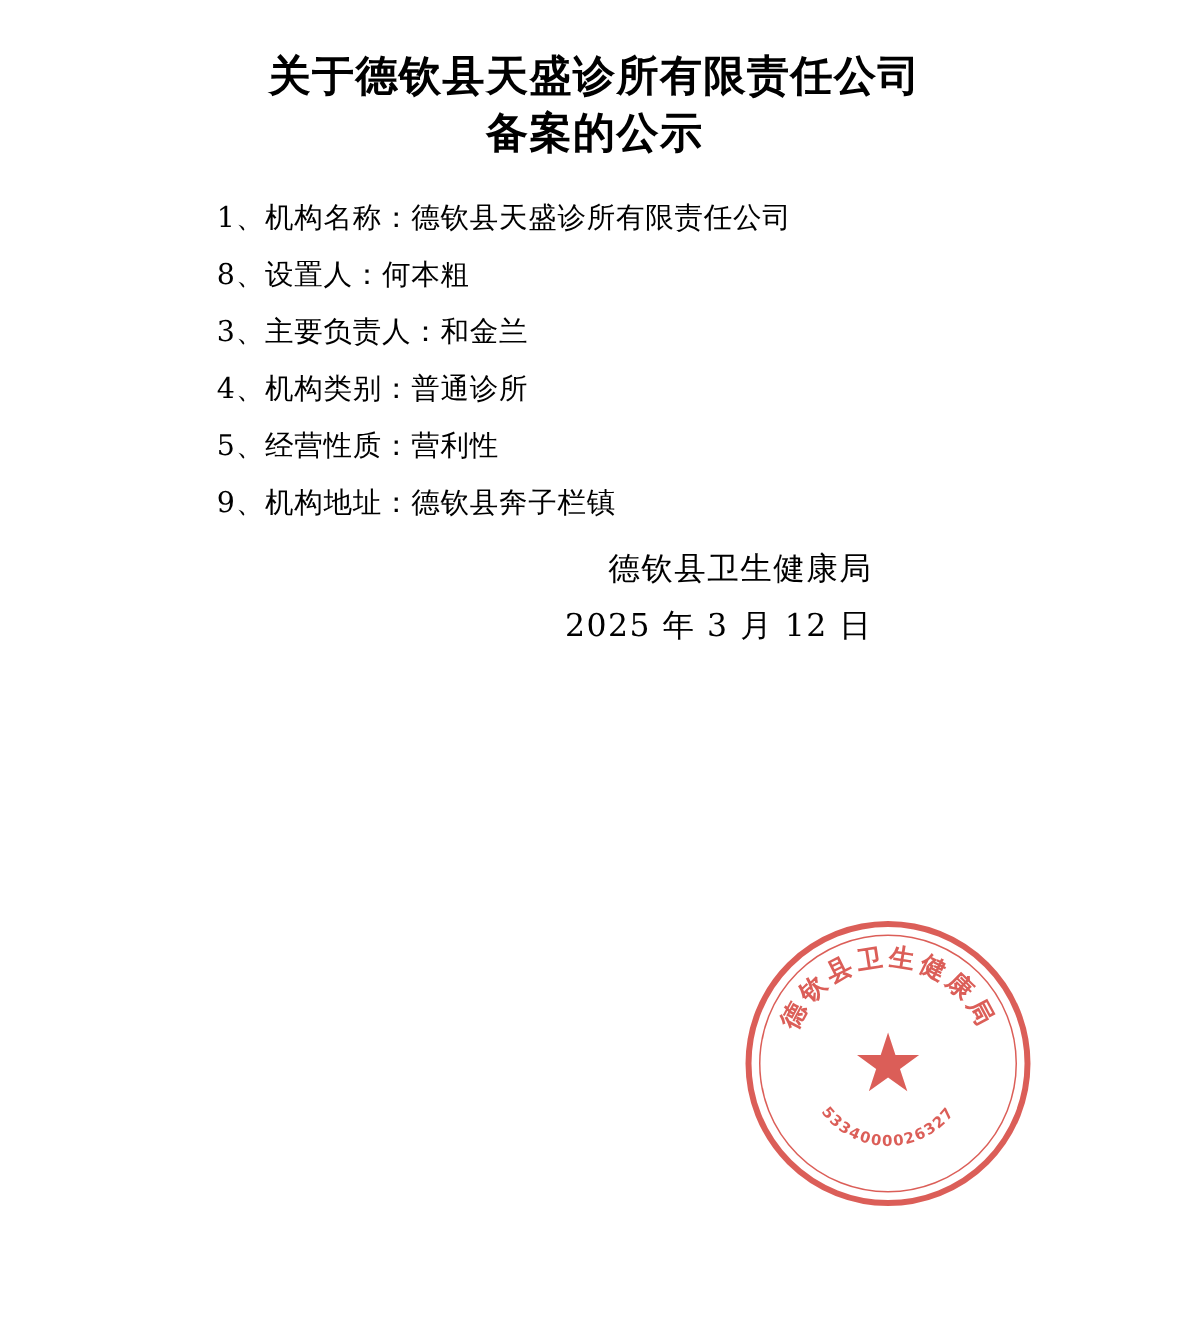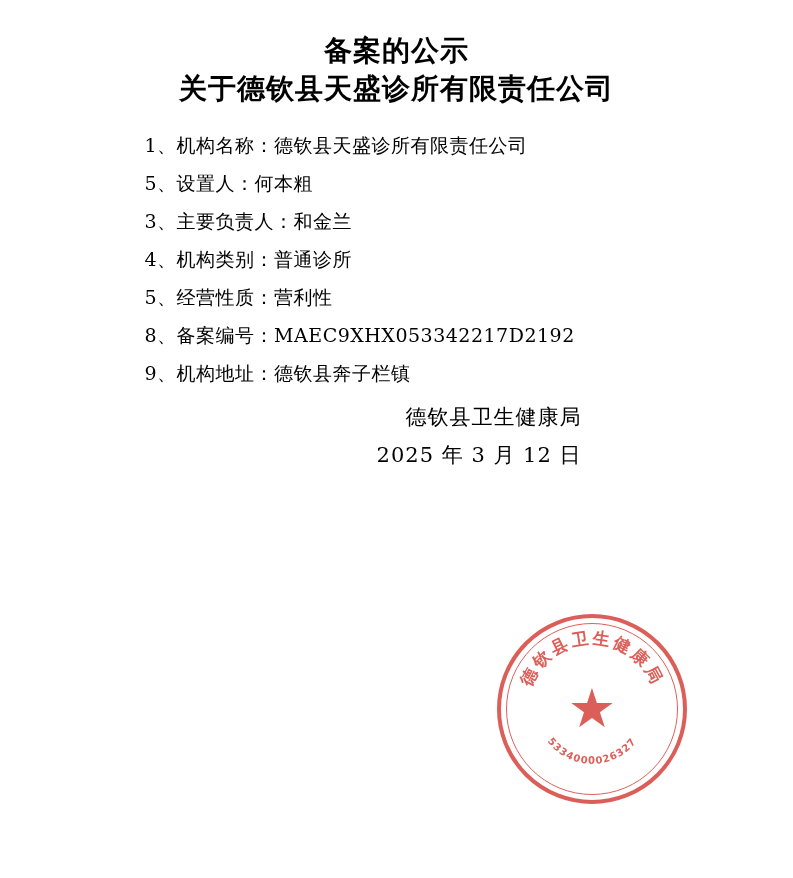--- a/index.html
+++ b/index.html
@@ -121,33 +121,32 @@
     font-size: 10px;
     letter-spacing: 1px;
   }
 </style>
 </head>
 <body>
 
 <div class="page">
 
   <h1 class="doc-title">
+    <span class="line">关于德钦县天盛诊所有限责任公司</span>
     <span class="line">备案的公示</span>
-    <span class="line">关于德钦县天盛诊所有限责任公司</span>
   </h1>
 
   <div class="body-wrap">
 
     <ul class="list">
       <li>1、机构名称：德钦县天盛诊所有限责任公司</li>
-      <li>5、设置人：何本粗</li>
+      <li>8、设置人：何本粗</li>
       <li>3、主要负责人：和金兰</li>
       <li>4、机构类别：普通诊所</li>
       <li>5、经营性质：营利性</li>
-      <li>8、备案编号：MAEC9XHX053342217D2192</li>
       <li>9、机构地址：德钦县奔子栏镇</li>
     </ul>
 
     <div class="signature">
       <div>德钦县卫生健康局</div>
       <div>2025 年 3 月 12 日</div>
     </div>
   </div>
 
   <div class="seal">

